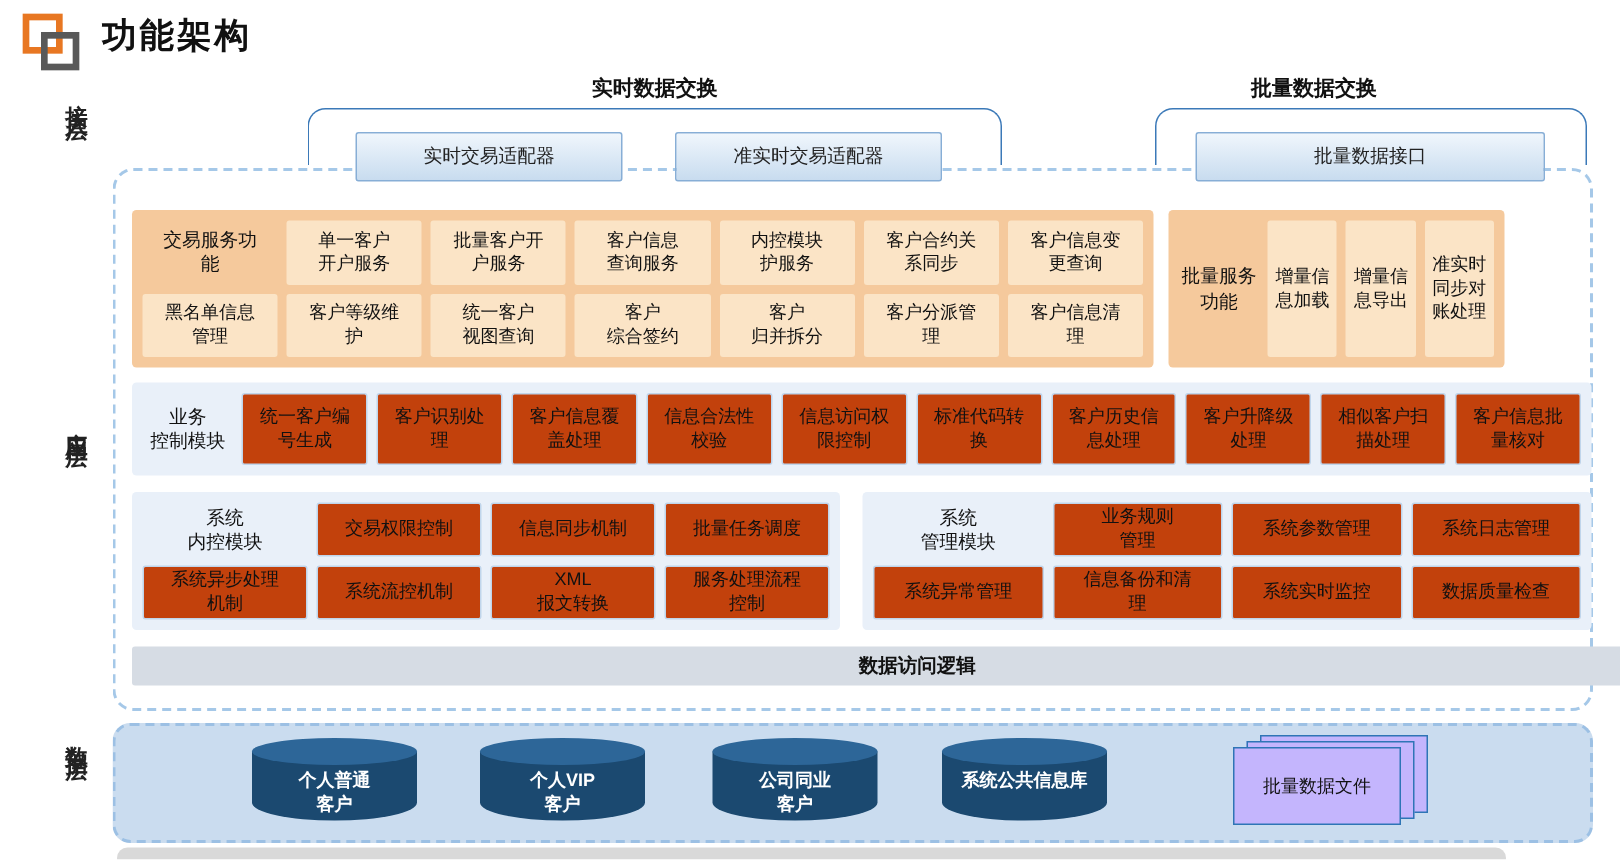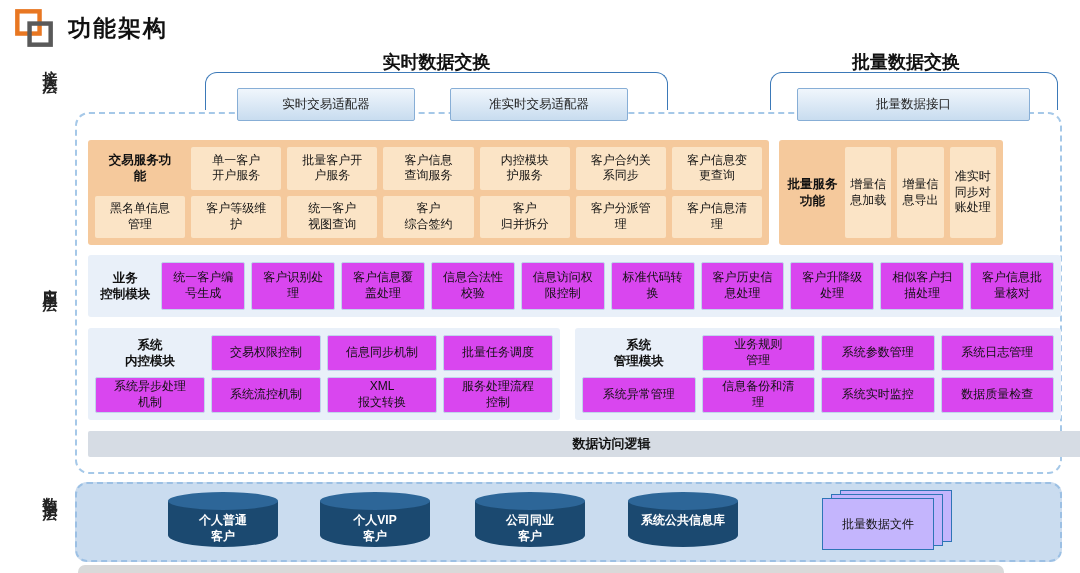--- a/index.html
+++ b/index.html
@@ -1,30 +1,30 @@
 <!DOCTYPE html>
 <html><head>
 <meta charset="utf-8">
 <style>
   html,body{margin:0;padding:0;background:#fff;}
   .canvas{
     position:relative;width:1080px;height:573px;overflow:hidden;background:#fff;
     font-family:"Liberation Sans","DejaVu Sans",sans-serif;color:#1a1a1a;
   }
   
-  .header{position:absolute;left:14px;top:8px;display:flex;align-items:center;gap:14px;}
+  .header{position:absolute;left:14px;top:8px;display:flex;align-items:flex-start;gap:14px;}
   .logo{width:40px;height:40px;}
   .title{font-size:23px;font-weight:bold;letter-spacing:2px;color:#111;}
   
   .vlabel{
     position:absolute;left:40px;writing-mode:vertical-rl;text-orientation:upright;
     font-size:15px;font-weight:600;letter-spacing:5px;color:#222;
   }
   
-  .bracket-label{position:absolute;text-align:center;font-size:18px;font-weight:bold;color:#111;}
+  .bracket-label{position:absolute;text-align:center;font-size:14px;font-weight:bold;color:#111;}
   .bracket{
     position:absolute;height:38px;border:1.5px solid #3B79B8;border-bottom:none;
     border-radius:12px 12px 0 0;box-sizing:border-box;
   }
   .adapter{
     position:absolute;height:33px;z-index:5;box-sizing:border-box;
     background:linear-gradient(#F0F6FC,#C8DCEF);border:1px solid #87AED6;border-radius:2px;
     display:flex;align-items:center;justify-content:center;font-size:12.5px;color:#222;
   }
   
@@ -38,22 +38,22 @@
   .grid{display:grid;height:100%;box-sizing:border-box;padding:7px;gap:6px;}
   .g7{grid-template-columns:repeat(7,1fr);grid-template-rows:1fr 1fr;}
   .g4one{grid-template-columns:1.15fr 1fr 1fr 1fr;grid-template-rows:1fr;}
   .g11{grid-template-columns:0.72fr repeat(10,1fr);grid-template-rows:1fr;border-radius:27px;}
   .g4{grid-template-columns:repeat(4,1fr);grid-template-rows:1fr 1fr;}
   .obox,.bbox,.sec-label{
     display:flex;align-items:center;justify-content:center;text-align:center;
     font-size:12px;line-height:1.3;white-space:pre-line;border-radius:2px;color:#111;
   }
   .obox{background:#FBE4C6;}
-  .bbox{background:#d946ef;border:1px solid #C0D5EB;}
-  .sec-label{font-weight:bold;font-size:12.5px;background:transparent;}
+  .bbox{background:#c2410c;border:1px solid #C0D5EB;}
+  .sec-label{font-weight:normal;font-size:12.5px;background:transparent;}
   .gray-bar{
     position:absolute;background:#D6DCE4;border-radius:2px;
     display:flex;align-items:center;justify-content:center;
     font-size:13px;font-weight:bold;color:#111;padding-left:37px;
   }
   
   .data-container{
     position:absolute;left:75px;top:482px;width:987px;height:80px;box-sizing:border-box;
     background:#CADCEF;border:2px dashed #9CC0E4;border-radius:12px;
   }
@@ -86,21 +86,21 @@
 
   <div class="vlabel" style="top:58px">接入层</div>
   <div class="vlabel" style="top:276px">应用层</div>
   <div class="vlabel" style="top:485px">数据层</div>
 
   <div class="bracket-label" style="left:205px;width:463px;top:50px">实时数据交换</div>
   <div class="bracket" style="left:205px;top:72px;width:463px"></div>
   <div class="adapter" style="left:237px;top:88px;width:178px">实时交易适配器</div>
   <div class="adapter" style="left:450px;top:88px;width:178px">准实时交易适配器</div>
 
-  <div class="bracket-label" style="left:762px;width:288px;top:50px">批量数据交换</div>
+  <div class="bracket-label" style="left:732px;width:288px;top:50px">批量数据交换</div>
   <div class="bracket" style="left:770px;top:72px;width:288px"></div>
   <div class="adapter" style="left:797px;top:88px;width:233px">批量数据接口</div>
 
   <div class="app-container"></div>
 
   <div class="sec orange" style="left:88px;top:140px;width:681px;height:105px">
     <div class="grid g7">
       <div class="sec-label">交易服务功
 能</div>
       <div class="obox">单一客户

